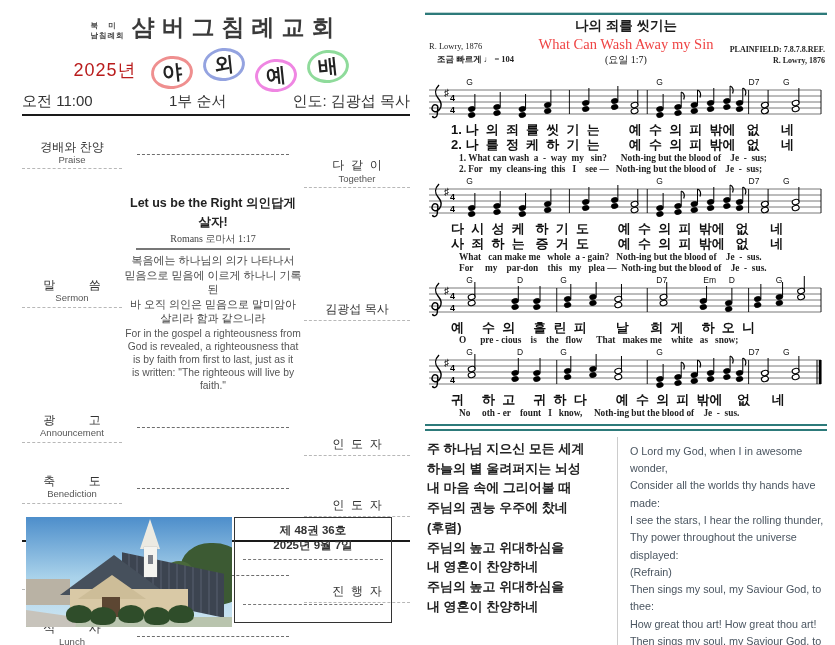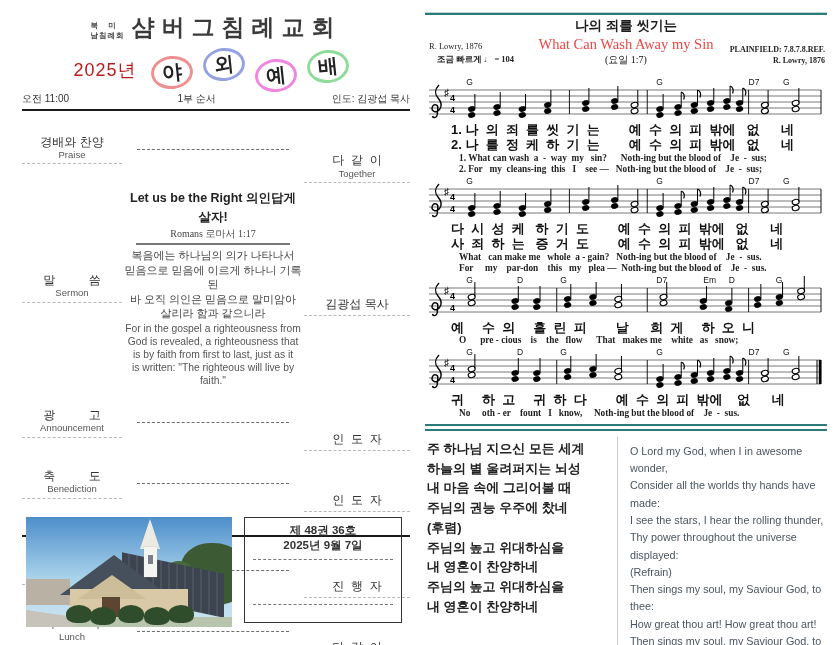--- a/index.html
+++ b/index.html
@@ -9,21 +9,21 @@
   .page-left{position:absolute;left:22px;top:12px;width:388px;height:625px;}
   .lp-header{display:flex;justify-content:center;align-items:flex-end;gap:7px;}
   .denom{font-size:7.5px;font-weight:bold;line-height:1.25;color:#444;letter-spacing:1px;
          text-align:left;padding-bottom:3px;white-space:pre;}
   .church-name{font-size:23px;font-weight:bold;letter-spacing:7px;color:#3a3a3a;white-space:nowrap;}
   .lp-sub{display:flex;justify-content:center;align-items:center;gap:14px;margin-top:7px;height:40px;}
   .year{font-size:18px;color:#b91c1c;letter-spacing:1px;}
   .evt{display:inline-block;font-size:20px;font-weight:bold;color:#222;
        border:3px solid;border-radius:50%;padding:3px 8px 4px 8px;line-height:1;}
   .info-row{display:grid;grid-template-columns:1fr auto 1.25fr;align-items:end;
-            font-size:10px;color:#333;margin-top:2px;padding-bottom:3px;}
+            font-size:15px;color:#333;margin-top:2px;padding-bottom:3px;}
   .info-row .mid{text-align:center;}
   .info-row .right{text-align:right;}
   .thickline{border-top:2px solid #1a1a1a;}
   .order-rows{margin-top:2px;}
   .orow{display:grid;grid-template-columns:100px 1fr 106px;align-items:center;padding:3px 0 2px 0;}
   .ocell-label{text-align:center;border-bottom:1px dashed #b8b8b8;padding-bottom:3px;}
   .ocell-label .kr{font-size:12px;color:#333;white-space:pre;display:block;line-height:1.2;}
   .ocell-label .en{font-size:9.5px;color:#555;display:block;line-height:1.2;}
   .ocell-mid{padding:0 8px;}
   .dashline{border-top:1px dashed #6d6d6d;width:92%;margin:0 auto;}
@@ -34,21 +34,21 @@
   .sermon-mid{text-align:center;padding:0 2px;}
   .sermon-title{font-size:12.5px;font-weight:bold;color:#222;}
   .sermon-ref{font-family:"Liberation Serif","DejaVu Serif",serif;font-size:10px;color:#444;
               border-bottom:2px solid #777;display:block;padding-bottom:2px;margin:1px 12px 3px 12px;}
   .sermon-kr{font-size:11px;color:#444;line-height:1.32;}
   .sermon-en{font-size:10.3px;color:#555;line-height:1.28;margin-top:1px;}
   .part2row{display:grid;grid-template-columns:100px 1fr 106px;align-items:center;padding:3px 0;}
   .part2row .note{font-size:10px;color:#666;text-align:center;}
   .part2row .t{font-size:11.5px;font-weight:bold;color:#333;}
   
-  .lp-bottom{position:absolute;left:4px;top:505px;width:382px;display:flex;gap:12px;}
+  .lp-bottom{position:absolute;left:4px;top:505px;width:382px;display:flex;gap:2px;}
   .photo{width:206px;height:110px;position:relative;overflow:hidden;background:linear-gradient(#4d8ecb,#a9d2ea 55%,#cfe6f2);}
   .ph-treeR{position:absolute;right:-18px;top:26px;width:70px;height:62px;background:#3c5a33;border-radius:45% 55% 50% 50%;}
   .ph-treeR2{position:absolute;right:36px;top:44px;width:34px;height:34px;background:#49683b;border-radius:50%;}
   .ph-houseL{position:absolute;left:0;top:62px;width:44px;height:26px;background:#b9b2a4;}
   .ph-roof-side{position:absolute;left:96px;top:46px;width:102px;height:44px;background:
      repeating-linear-gradient(90deg,#3c4450 0 6px,#4a5260 6px 8px);transform:skewY(12deg);}
   .ph-gable{position:absolute;left:34px;top:38px;width:0;height:0;
      border-left:54px solid transparent;border-right:54px solid transparent;border-bottom:40px solid #46505c;}
   .ph-wall{position:absolute;left:44px;top:72px;width:118px;height:30px;background:#d9c9a6;}
   .ph-porch{position:absolute;left:52px;top:58px;width:0;height:0;

